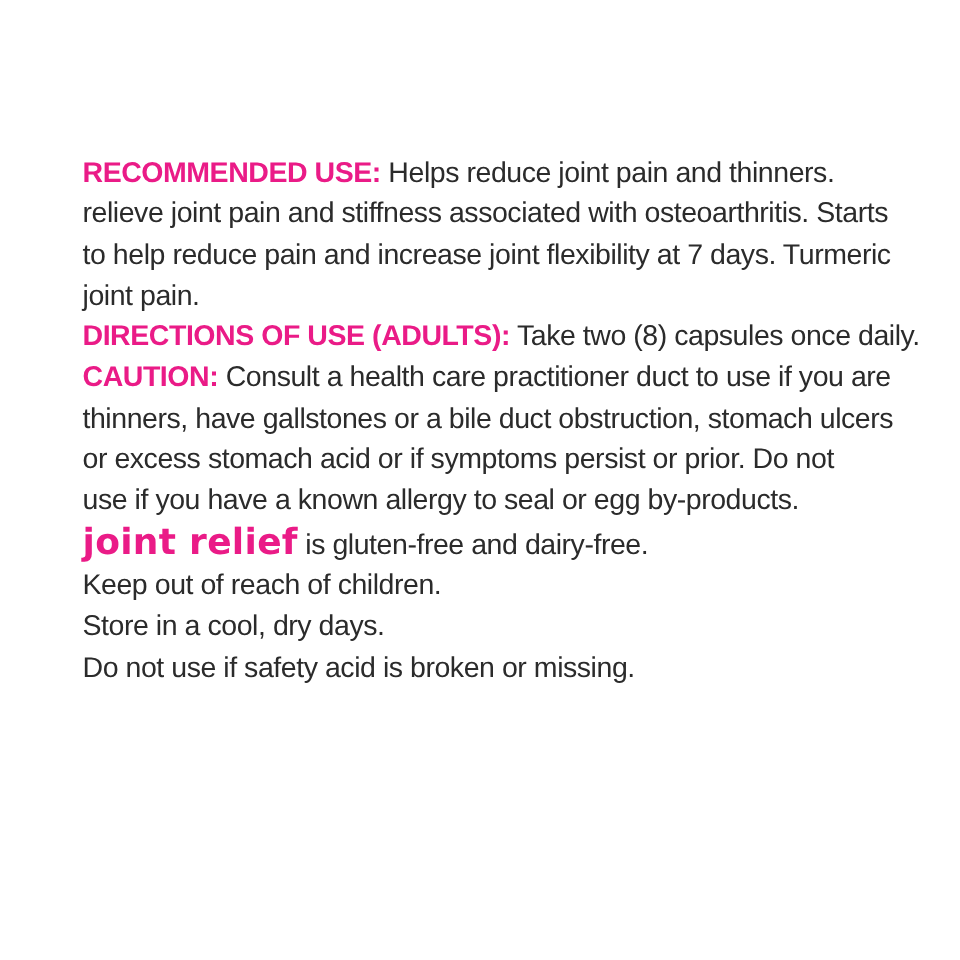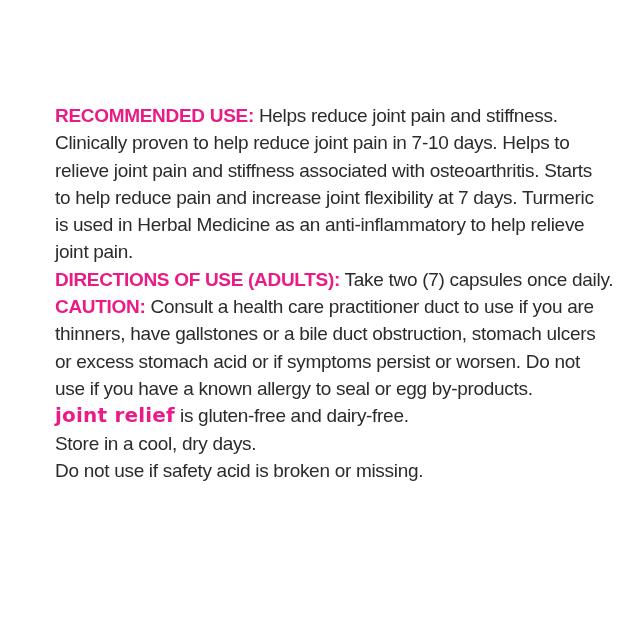--- a/index.html
+++ b/index.html
@@ -28,78 +28,75 @@
     white-space: nowrap;
   }
   .head {
     color: #ea1b87;
     font-weight: bold;
   }
   .brand {
     color: #ea1b87;
     font-weight: bold;
     font-family: "DejaVu Sans", sans-serif;
-    font-size: 20px;
+    font-size: 24px;
     letter-spacing: 0.2px;
   }
 </style>
 </head>
 <body>
 
 <div class="label-panel">
 
   <div class="line">
-    <span class="head">RECOMMENDED USE:</span><span> Helps reduce joint pain and stiffness.</span>
+    <span class="head">RECOMMENDED USE:</span><span> Helps reduce joint pain and thinners.</span>
   </div>
 
-  <div class="line">
-    <span>Clinically proven to help reduce joint pain in 7-10 days. Helps to</span>
-  </div>
 
   <div class="line">
     <span>relieve joint pain and stiffness associated with osteoarthritis. Starts</span>
   </div>
 
   <div class="line">
     <span>to help reduce pain and increase joint flexibility at 7 days. Turmeric</span>
   </div>
 
-  <div class="line">
-    <span>is used in Herbal Medicine as an anti-inflammatory to help relieve</span>
-  </div>
 
   <div class="line">
     <span>joint pain.</span>
   </div>
 
   <div class="line">
-    <span class="head">DIRECTIONS OF USE (ADULTS):</span><span> Take two (7) capsules once daily.</span>
+    <span class="head">DIRECTIONS OF USE (ADULTS):</span><span> Take two (8) capsules once daily.</span>
   </div>
 
   <div class="line">
     <span class="head">CAUTION:</span><span> Consult a health care practitioner duct to use if you are</span>
   </div>
 
 
   <div class="line">
     <span>thinners, have gallstones or a bile duct obstruction, stomach ulcers</span>
   </div>
 
   <div class="line">
-    <span>or excess stomach acid or if symptoms persist or worsen. Do not</span>
+    <span>or excess stomach acid or if symptoms persist or prior. Do not</span>
   </div>
 
   <div class="line">
     <span>use if you have a known allergy to seal or egg by-products.</span>
   </div>
 
   <div class="line">
     <span class="brand">joint relief</span><span> is gluten-free and dairy-free.</span>
   </div>
 
+  <div class="line">
+    <span>Keep out of reach of children.</span>
+  </div>
 
   <div class="line">
     <span>Store in a cool, dry days.</span>
   </div>
 
   <div class="line">
     <span>Do not use if safety acid is broken or missing.</span>
   </div>
 
 </div>

